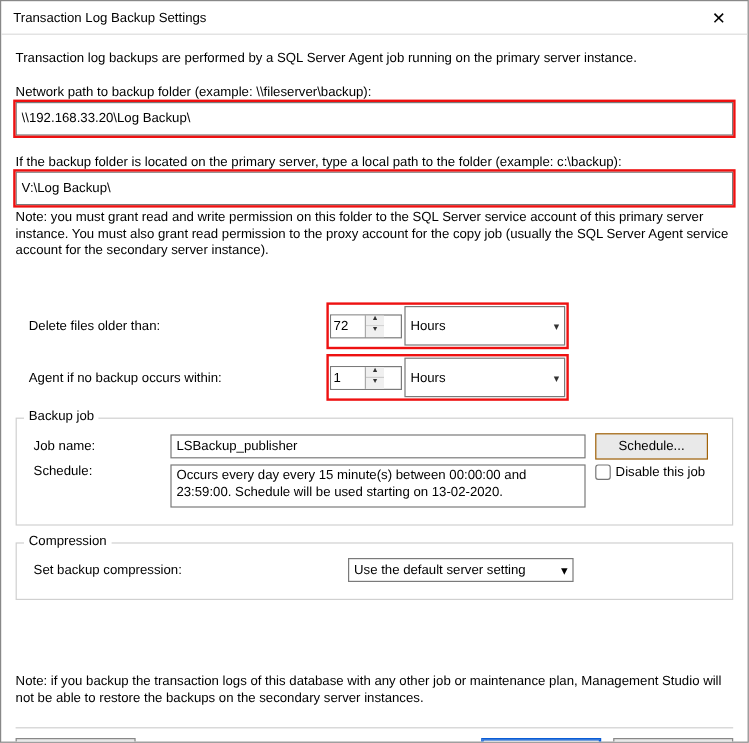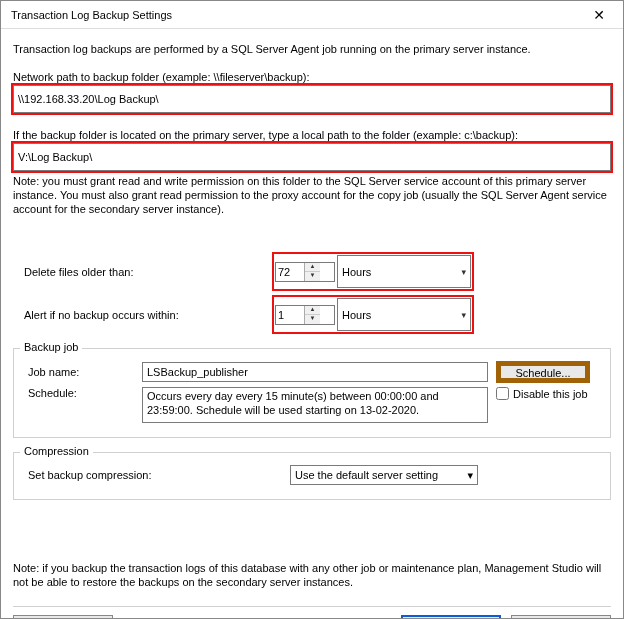--- a/index.html
+++ b/index.html
@@ -91,21 +91,21 @@
     background: #fff; padding: 0 4px; font-size: 11px;
   }
   .job-row { display: flex; align-items: center; margin: 4px 0; }
   .job-row .jlbl { width: 120px; padding-left: 6px; }
   .job-name-input {
     width: 346px; height: 20px; border: 1px solid #7a7a7a;
     padding: 1px 4px; font: inherit; background: #fff;
   }
   .schedule-btn {
     width: 94px; height: 22px; margin-left: 8px;
-    border: 5px solid #a16207; background: #e9e9e9;
+    border: 1px solid #a16207; background: #e9e9e9;
     font: inherit; cursor: default; 
   }
   .sched-text {
     width: 346px; height: 36px;
     border: 1px solid #7a7a7a; padding: 2px 4px;
     font: inherit; background: #fff; line-height: 1.25;
     overflow: hidden;
   }
   .disable-wrap {
     display: flex; align-items: center; margin-left: 8px; gap: 4px;
@@ -168,21 +168,21 @@
         </div>
       </div>
       <div class="combo">
         <span>Hours</span>
         <span class="chev">▾</span>
       </div>
     </div>
   </div>
 
   <div class="row">
-    <div class="lbl">Alert if no backup occurs within:</div>
+    <div class="lbl">Agent if no backup occurs within:</div>
     <div class="spinner-wrap">
       <div class="spinner">
         <input value="1" style="">
         <div class="arrows">
           <div>▲</div>
           <div>▼</div>
         </div>
       </div>
       <div class="combo">
         <span>Hours</span>

